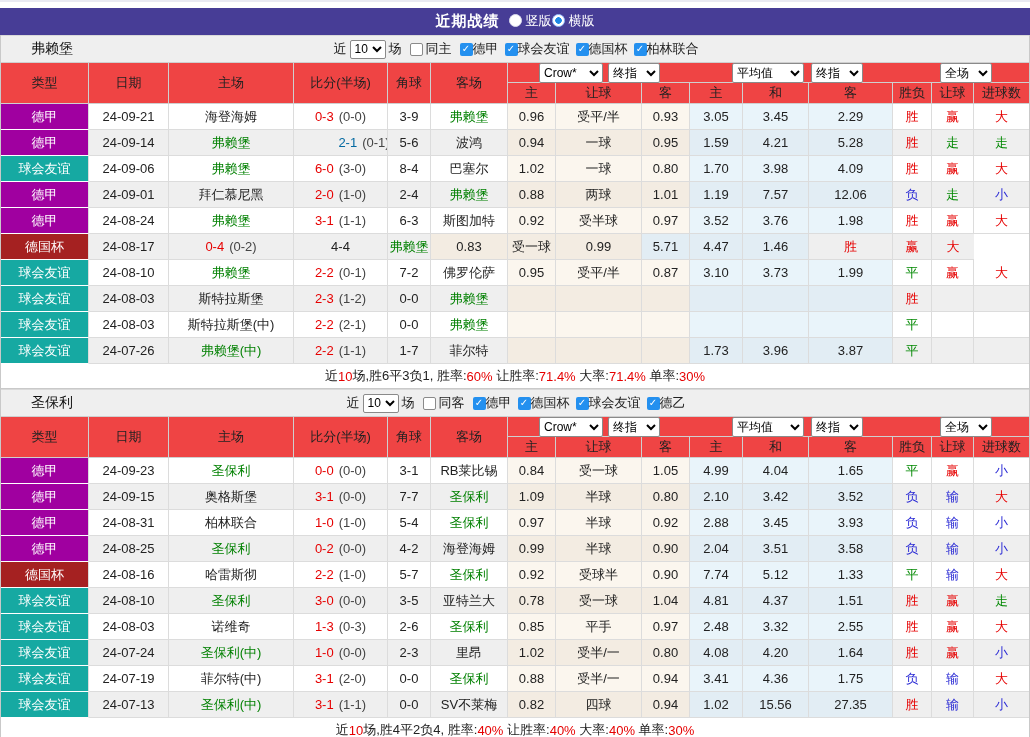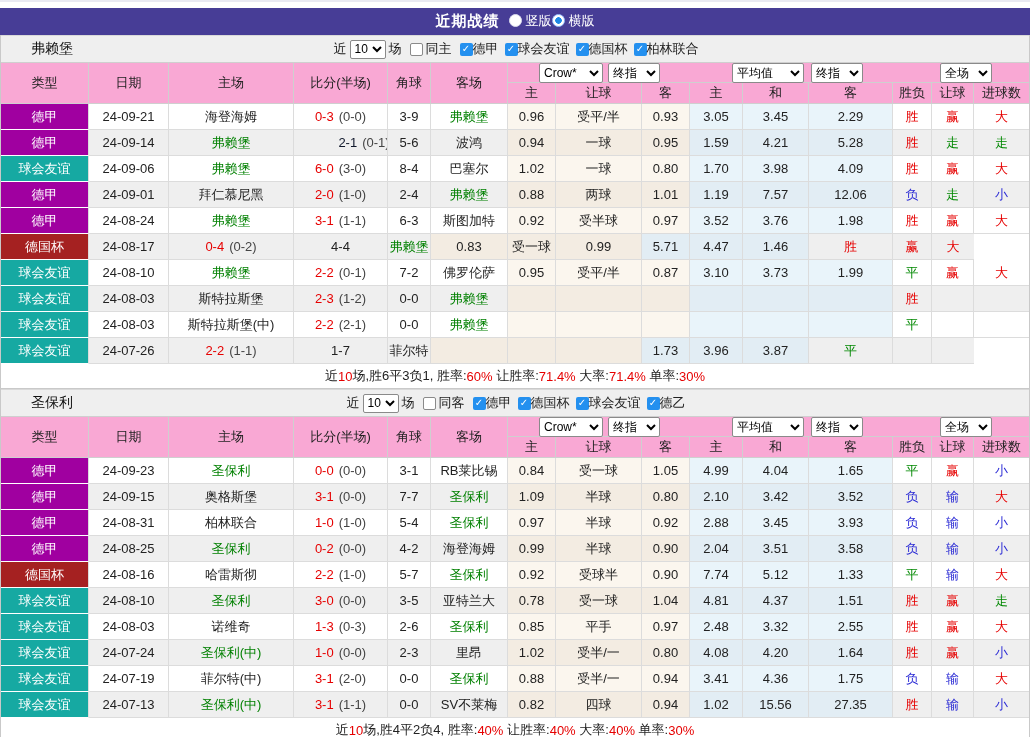--- a/index.html
+++ b/index.html
@@ -17,21 +17,21 @@
   .teamrow{height:28px;background:#efefef;position:relative;display:flex;align-items:center;justify-content:center;font-size:13px;color:#222;border-top:1px solid #d9d9d9;border-bottom:1px solid #cfcfcf}
   .teamname{position:absolute;left:30px;font-size:14px;color:#111}
   .filters{display:flex;align-items:center}
   .flabel{margin:0 3px;white-space:pre}
   .cblabel{margin:0 1px 0 0}
   .filters select,.hsel{font-size:12px;height:19px;background:#fff;border:1px solid #8a8a8a;border-radius:2px}
   .cb{width:13px;height:13px;display:inline-flex;align-items:center;justify-content:center;border-radius:2px;margin-left:5px;font-size:10px;line-height:1;color:#fff;cursor:pointer}
   .cb.off{background:#fff;border:1px solid #8a8a8a}
 
   .grid{display:grid;grid-template-columns:88px 80px 125px 94px 43px 77px 48px 86px 48px 53px 66px 84px 39px 42px 55px}
-  .thead{background:#f9a8d4;font-size:13px;color:#222;grid-template-rows:20px 21px}
+  .thead{background:#ef4444;font-size:13px;color:#222;grid-template-rows:20px 21px}
   .hc{display:flex;align-items:center;justify-content:center;border-right:1px solid #cfcfcf;border-bottom:1px solid #cfcfcf}
   .hc.nr{border-right:none}
   .selcell{position:relative;border-right:none}
   .hsel{position:absolute;top:0;height:20px}
   .s0{left:31px;width:64px}
   .s1{left:100px;width:52px}
   .s2{left:224px;width:72px}
   .s3{left:303px;width:52px}
   .s4{left:432px;width:52px}
 
@@ -124,21 +124,21 @@
           <div class="c avg">2.29</div>
           <div class="c" style="color: rgb(230, 0, 0);">胜</div>
           <div class="c" style="color: rgb(230, 0, 0);">赢</div>
           <div class="c nr" style="color: rgb(230, 0, 0);">大</div>
         </div>
         <div class="grid row even">
           <div class="c type" style="background: rgb(160, 0, 160);">德甲</div>
           <div class="c">24-09-14</div>
           <div class="c" style="color: rgb(0, 128, 0);">弗赖堡</div>
           <div class="c">
-            <span class="sc" style="color: #0f172a; margin-left: 47px;">2-1</span>
+            <span class="sc" style="color: #0369a1; margin-left: 47px;">2-1</span>
             <span class="half">(0-1)</span>
           </div>
           <div class="c">5-6</div>
           <div class="c">波鸿</div>
           <div class="c crow">0.94</div>
           <div class="c crow">一球</div>
           <div class="c crow">0.95</div>
           <div class="c avg">1.59</div>
           <div class="c avg">4.21</div>
           <div class="c avg">5.28</div>
@@ -281,20 +281,21 @@
           <div class="c avg"></div>
           <div class="c avg"></div>
           <div class="c avg"></div>
           <div class="c" style="color: rgb(0, 136, 0);">平</div>
           <div class="c"></div>
           <div class="c nr"></div>
         </div>
         <div class="grid row even">
           <div class="c type" style="background: rgb(22, 169, 162);">球会友谊</div>
           <div class="c">24-07-26</div>
+          <div class="c" style="color: rgb(0, 128, 0);">弗赖堡(中)</div>
           <div class="c">
             <span class="sc" style="color: rgb(230, 0, 0);">2-2</span>
             <span class="half">(1-1)</span>
           </div>
           <div class="c">1-7</div>
           <div class="c">菲尔特</div>
           <div class="c crow"></div>
           <div class="c crow"></div>
           <div class="c crow"></div>
           <div class="c avg">1.73</div>

